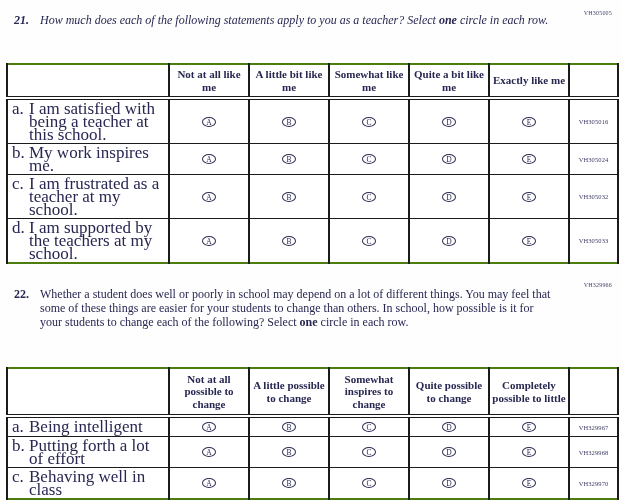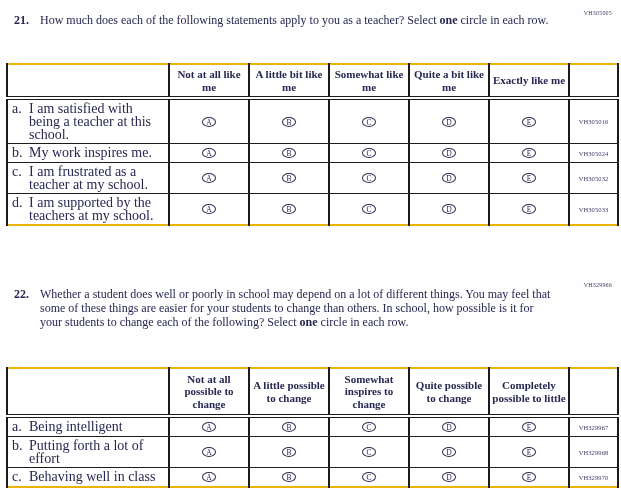--- a/index.html
+++ b/index.html
@@ -18,37 +18,37 @@
   }
   .pagecode {
     position: absolute;
     font-size: 6px;
     letter-spacing: 0.2px;
     color: #45456d;
   }
   #code21 { top: 10px; right: 9px; }
   #code22 { top: 282px; right: 9px; }
   .prompt { position: absolute; display: flex; }
-  #prompt21 { top: 13px; left: 14px; }
+  #prompt21 { top: 13px; left: 14px; font-style: italic; }
   #prompt22 { top: 287px; left: 14px; }
   .qnum {
     flex: 0 0 26px; width: 26px;
     font-weight: bold; font-size: 12px; line-height: 14px;
   }
   .qtext { width: 512px; font-size: 12px; line-height: 14px; }
   .qtext b { font-weight: bold; }
 
   table.qtable {
     position: absolute;
     border-collapse: collapse;
     table-layout: fixed;
     width: 611px;
     left: 6px;
     background: #ffffff;
-    border: 2px solid #eab308;
+    border: 2px solid #4d7c0f;
   }
   #t21 { top: 63px; }
   #t22 { top: 367px; }
   col.c-stmt { width: 162px; }
   col.c-opt  { width: 80px; }
   col.c-code { width: 49px; }
   .qtable th, .qtable td {
     border-left: 2px solid #1b1b1b;
     border-right: 2px solid #1b1b1b;
     border-top: 1px solid #1b1b1b;
@@ -56,21 +56,21 @@
     padding: 0;
   }
   .qtable thead th {
     border-bottom: 4px double #1b1b1b;
     font-size: 11px; line-height: 12.5px;
     font-weight: bold;
     text-align: center; vertical-align: middle;
     padding: 3px 2px;
   }
   td.stmt {
-    font-size: 14px; line-height: 13px;
+    font-size: 17px; line-height: 13px;
     vertical-align: top;
     padding: 2px 4px 2px 21px;
     text-indent: -17px;
   }
   .rl { display: inline-block; width: 17px; text-indent: 0; }
   td.opt { text-align: center; vertical-align: middle; }
   .bubble {
     display: inline-block;
     width: 14px; height: 10px;
     border: 1px solid #2e2e55;

